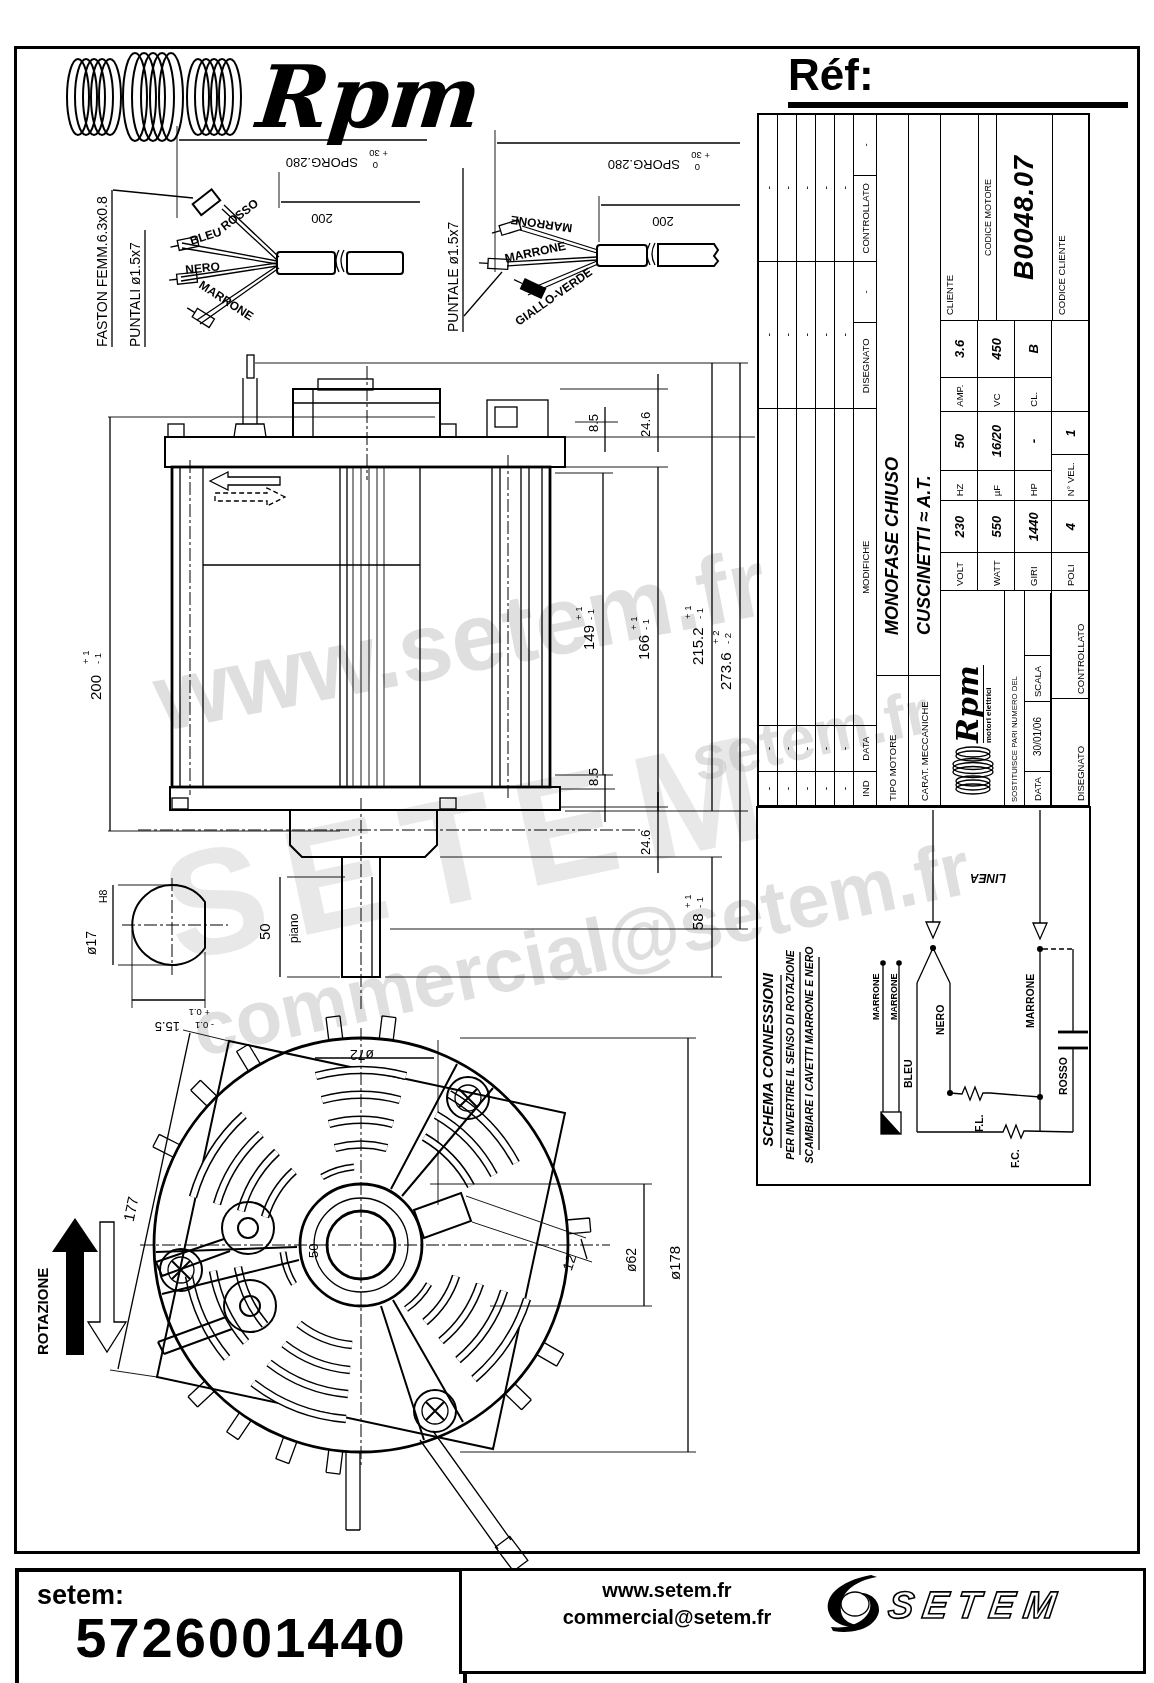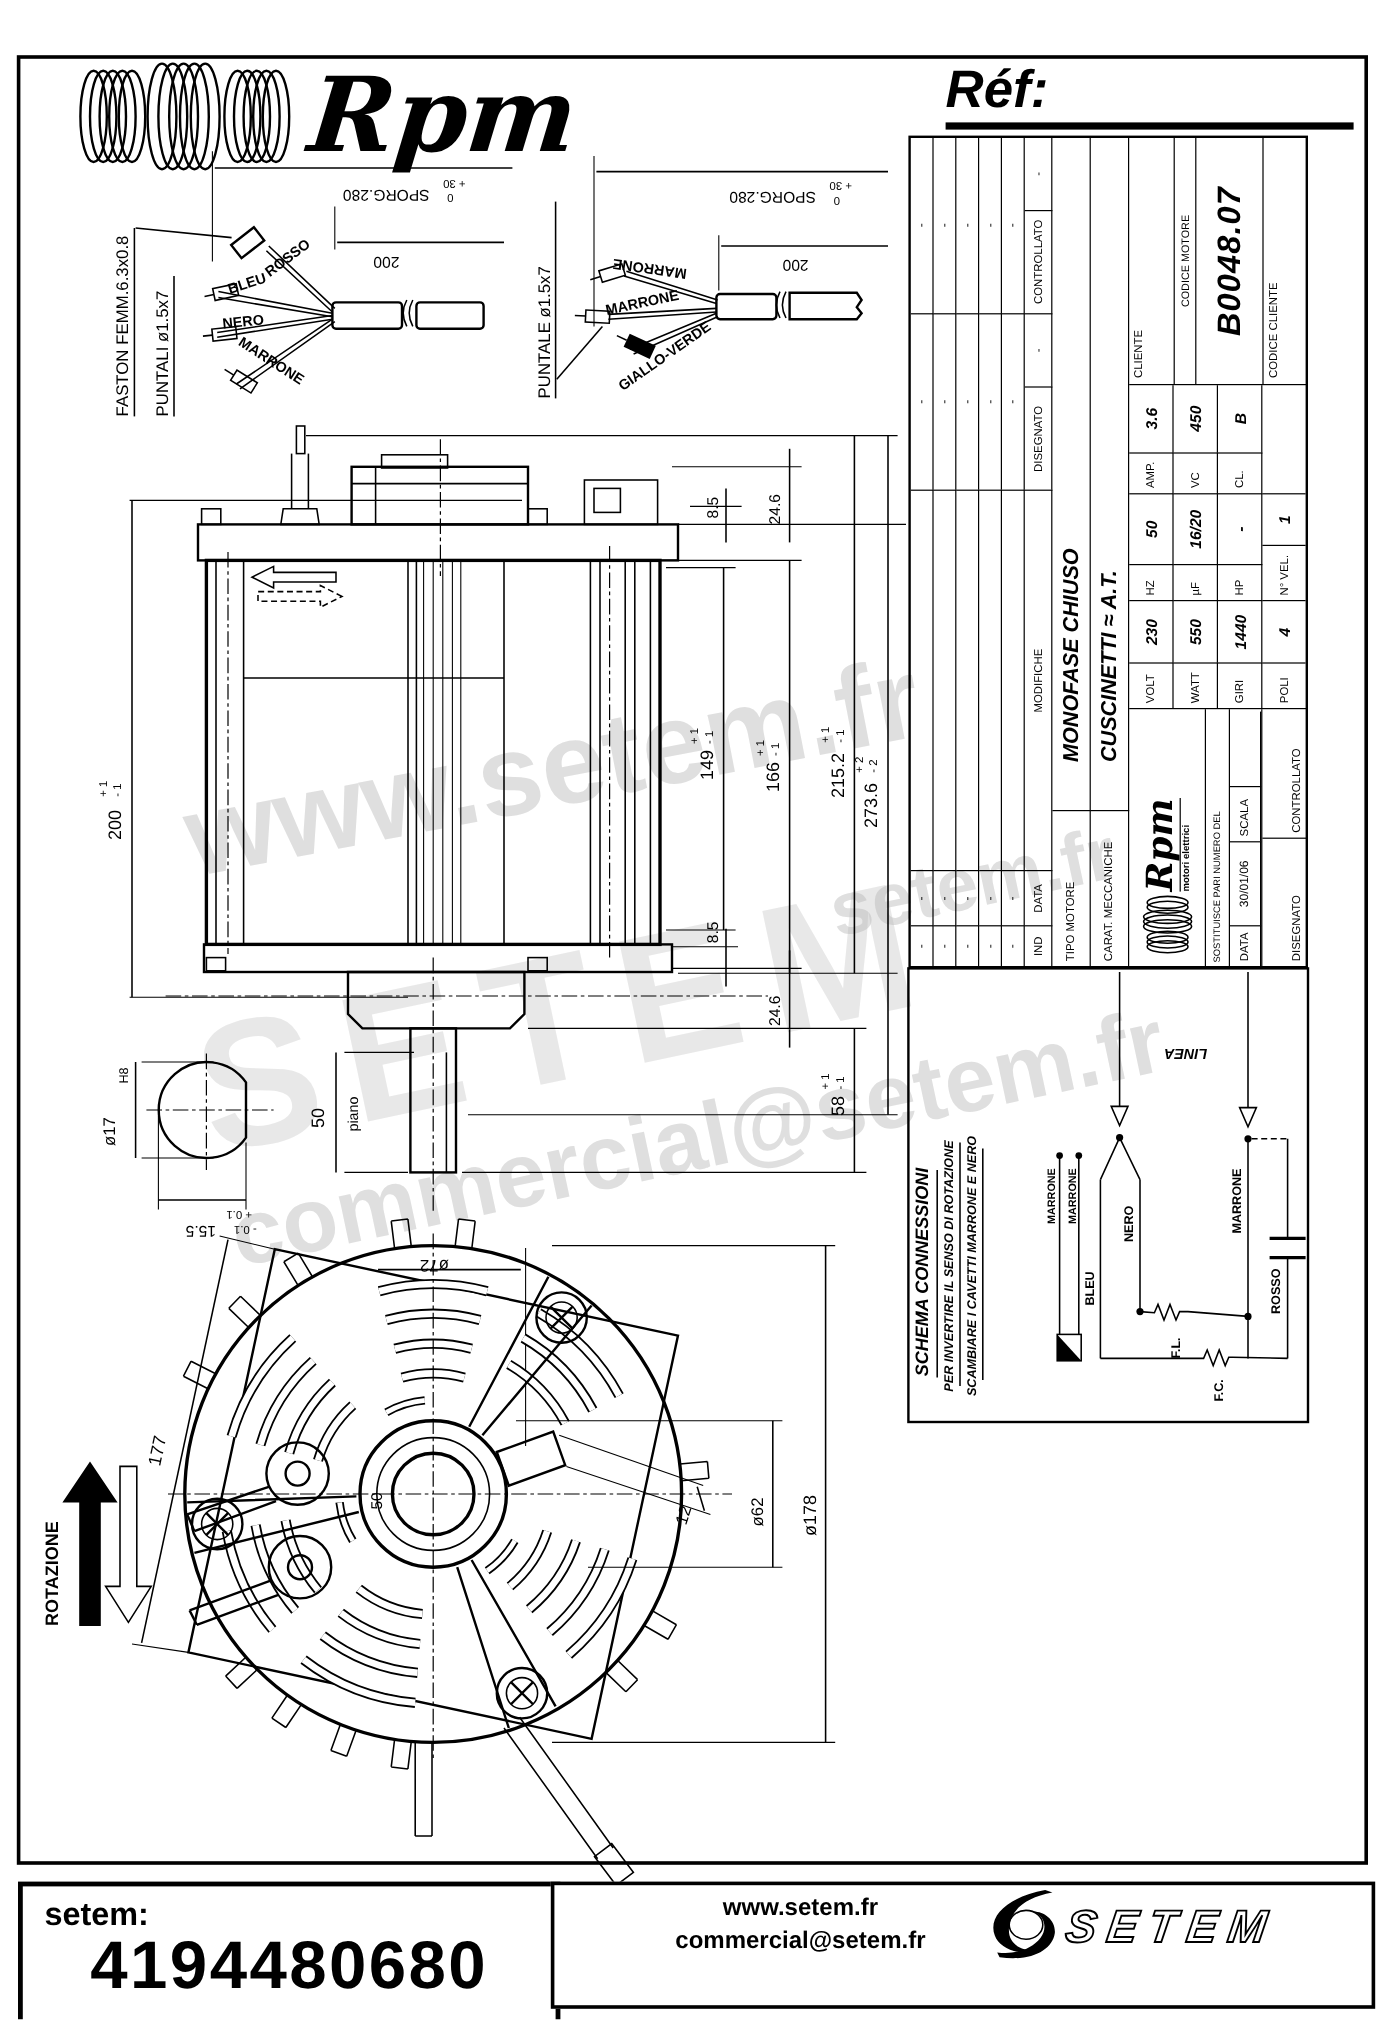--- a/index.html
+++ b/index.html
@@ -7,21 +7,21 @@
         font-family:"Liberation Sans",sans-serif;color:#000;}
   #frame{position:absolute;left:14px;top:46px;width:1120px;height:1502px;border:3px solid #000;}
   
   .wm{position:absolute;font-weight:bold;color:#b9b9b9;opacity:.45;white-space:nowrap;z-index:1;
       font-family:"Liberation Sans",sans-serif;}
   
   #brand{position:absolute;left:40px;top:42px;z-index:3;display:flex;align-items:center;}
   #brand .script{font-family:"DejaVu Serif",serif;font-style:italic;font-weight:bold;
                  font-size:86px;line-height:1;margin-left:8px;transform:skewX(-6deg);}
   #ref{position:absolute;left:788px;top:50px;width:340px;z-index:3;border-bottom:6px solid #000;
-       font-style:italic;font-weight:bold;font-size:44px;padding-bottom:2px;display:flex;gap:34px;}
+       font-weight:bold;font-size:44px;padding-bottom:2px;display:flex;gap:34px;}
   
   #draw{position:absolute;left:0;top:0;z-index:2;}
   
   .k{stroke:#000;fill:none;stroke-width:1.3px;}
   .k2{stroke:#000;fill:none;stroke-width:2px;}
   .k3{stroke:#000;fill:none;stroke-width:2.8px;}
   .th{stroke:#000;fill:none;stroke-width:.9px;}
   .f{fill:#000;stroke:none;}
   .cl{stroke:#000;fill:none;stroke-width:1px;stroke-dasharray:13 3 3 3;}
   .dsh{stroke:#000;fill:none;stroke-width:1.3px;stroke-dasharray:5 3;}
@@ -614,21 +614,21 @@
           <div style="height:18px;border-bottom:1px solid #000;font-size:9px;display:flex;align-items:center;justify-content:center;">CODICE MOTORE</div>
           <div class="iv" style="height:56px;border-bottom:1px solid #000;font-size:27px;display:flex;align-items:center;justify-content:center;letter-spacing:1px;">B0048.07</div>
           <div style="height:35px;font-size:9.5px;padding:3px 0 0 5px;">CODICE CLIENTE</div>
         </div>
       </div>
     </div>
   </div>
 
   <div id="codebox">
     <div class="cl1">setem:</div>
-    <div class="cl2">4194480680</div>
+    <div class="cl2">5726001440</div>
   </div>
   <div id="infobox">
     <div class="site">
       <div>www.setem.fr</div>
       <div>commercial@setem.fr</div>
     </div>
     <svg id="setemlogo" width="310" height="62">
       <path class="f" d="M52,2 C20,8 4,24 10,40 C14,52 34,58 50,52 C30,54 20,46 22,32 C24,18 36,8 58,4 Z"></path>
       <path class="f" d="M14,58 C40,62 58,52 60,38 C61,28 52,20 42,20 C52,24 54,34 48,42 C40,52 26,56 12,54 Z"></path>
       <ellipse cx="36" cy="31" rx="14" ry="12" class="k"></ellipse>

